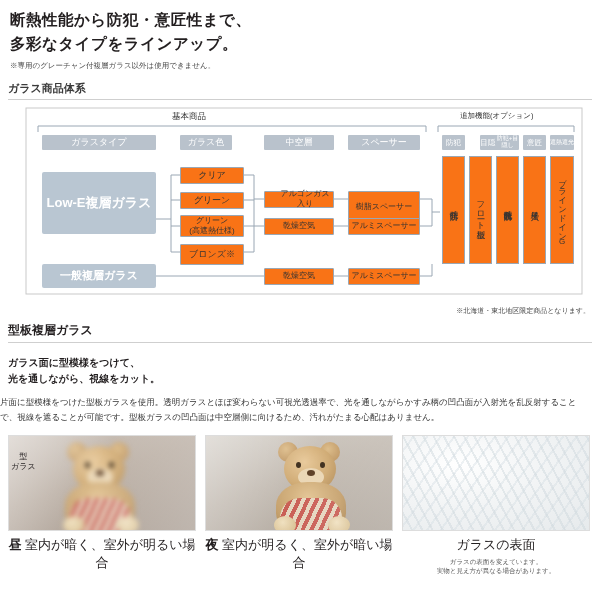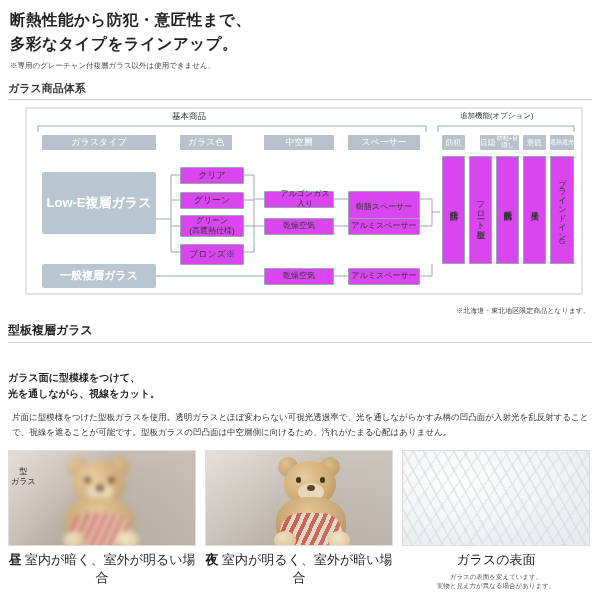--- a/index.html
+++ b/index.html
@@ -65,21 +65,21 @@
   }
   .box {
     position: absolute;
     box-sizing: border-box;
     display: flex;
     align-items: center;
     justify-content: center;
     text-align: center;
     font-size: 9px;
     line-height: 1.25;
-    background: #d946ef;
+    background: #f97316;
   }
   .grp-label {
     position: absolute;
     font-size: 8.5px;
     color: #333;
     text-align: center;
     white-space: nowrap;
   }
   .hdr {
     background: #b9c2cc;
@@ -132,28 +132,28 @@
   }
 
   
   .sub-title {
     font-size: 12px;
     font-weight: bold;
     color: #231f20;
     margin: 6px 0 0 8px;
   }
   .lead {
-    margin: 27px 8px 0 8px;
+    margin: 12px 8px 0 8px;
     font-size: 10px;
     font-weight: bold;
     line-height: 1.6;
     color: #231f20;
   }
   .body-text {
-    margin: 8px 8px 0 12px;
+    margin: 8px 8px 0 0;
     font-size: 8.5px;
     line-height: 1.75;
     color: #333;
   }
 
   
   .photos {
     display: flex;
     gap: 9px;
     margin: 10px 8px 0 8px;

